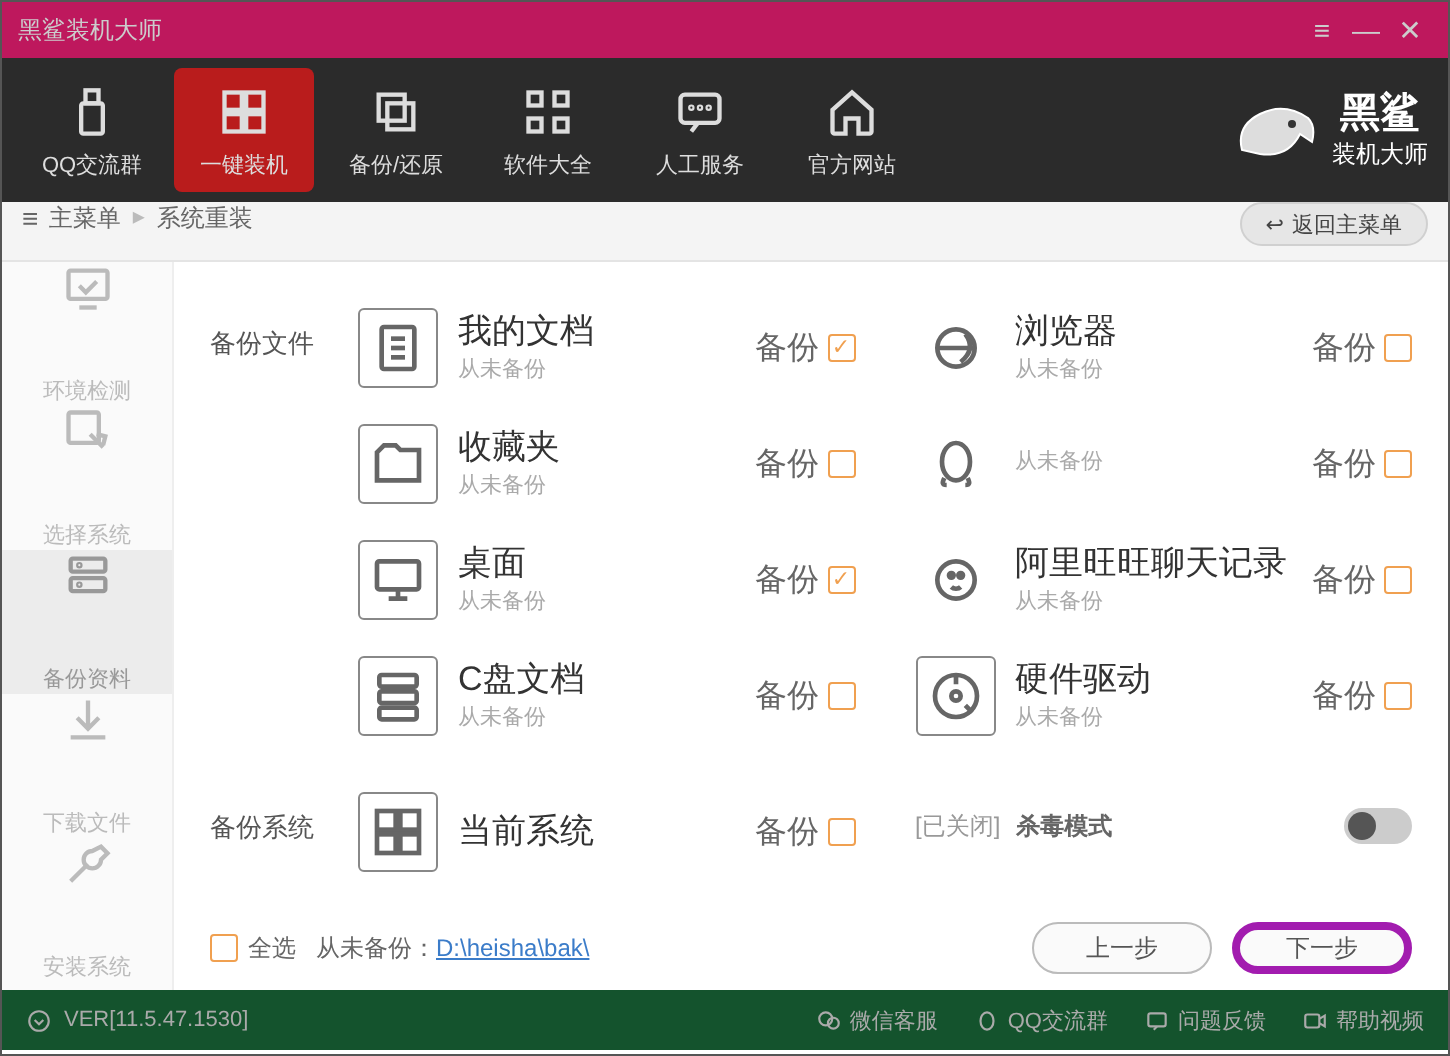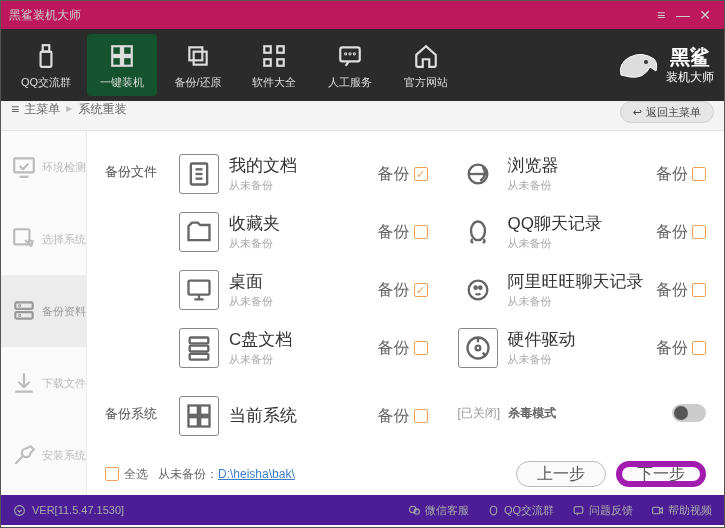--- a/index.html
+++ b/index.html
@@ -2,33 +2,33 @@
 <html><head>
 <meta charset="utf-8">
 <style>
 *{box-sizing:border-box;margin:0;padding:0;font-family:"Microsoft YaHei",Arial,sans-serif}
 body{width:725px;height:528px;background:#fff;font-size:12px;color:#333;overflow:hidden;border:1px solid #555}
 .titlebar{height:28px;background:#be185d;color:#ccc;display:flex;align-items:center;padding:0 8px}
 .titlebar .title{flex:1;font-size:12px}
 .titlebar .winbtn{width:22px;text-align:center;font-size:14px;cursor:pointer}
 .topnav{height:72px;background:#2b2b2b;display:flex;align-items:center;padding:0 10px;color:#ddd}
 .topitem{width:70px;height:62px;display:flex;flex-direction:column;align-items:center;justify-content:center;gap:4px;margin-right:6px;border-radius:4px;cursor:pointer}
-.topitem.active{background:#14532d}
+.topitem.active{background:#b91c1c}
 .topitem .ic{height:30px;display:flex;align-items:center;justify-content:center}
 .topitem .ic svg{width:26px;height:26px;stroke:#ddd;fill:none;stroke-width:2}
 .topitem .lbl{font-size:11px}
 .brand{margin-left:auto;display:flex;align-items:center;color:#fff;gap:6px}
 .brand .txt{text-align:center;font-size:12px;line-height:1.3}
 .brand .big{font-size:20px;font-weight:bold}
 .crumb{height:30px;background:#f4f4f4;border-bottom:1px solid #e4e4e4;display:flex;align-items:flex-start;padding:0 10px;color:#666}
 .crumb .sep{margin:0 6px;color:#bbb}
 .backbtn{margin-left:auto;background:#e6e6e6;border:1px solid #d0d0d0;border-radius:12px;height:22px;padding:0 12px;display:flex;align-items:center;gap:4px;cursor:pointer;font-size:11px;color:#444}
 .body{display:flex;height:364px}
 .sidebar{width:86px;background:#fafafa;border-right:1px solid #eee;display:flex;flex-direction:column}
-.sitem{height:72px;display:flex;flex-direction:row;align-items:center;justify-content:flex-end;gap:5px;color:#bbb;cursor:pointer}
+.sitem{height:72px;display:flex;flex-direction:column;align-items:center;justify-content:space-between;gap:5px;color:#bbb;cursor:pointer}
 .sitem.active{background:#ececec;color:#999}
 .sitem svg{width:26px;height:26px;stroke:currentColor;fill:none;stroke-width:2}
 .sitem .lbl{font-size:11px}
 .main{flex:1;padding:14px 18px 8px 18px;display:flex;flex-direction:column}
 .section{display:flex;gap:18px}
 .sectitle{width:56px;padding-top:18px;color:#555;font-size:13px}
 .grid{flex:1;display:grid;grid-template-columns:1fr 1fr;column-gap:30px}
 .row{display:flex;align-items:center;height:58px;gap:10px}
 .row .ricon{width:40px;height:40px;border:1.5px solid #888;border-radius:3px;display:flex;align-items:center;justify-content:center}
 .row .ricon.noborder{border:none}
@@ -41,23 +41,23 @@
 .cb.on::after{content:"✓";color:#f0a050;font-size:11px;line-height:1}
 .killrow{grid-column:2;display:flex;align-items:center;height:52px;gap:8px;color:#666}
 .switch{margin-left:auto;width:34px;height:18px;background:#ccc;border-radius:9px;position:relative;cursor:pointer}
 .switch::after{content:"";position:absolute;left:2px;top:2px;width:14px;height:14px;background:#555;border-radius:50%}
 .divider{height:1px;background:#eee;margin:4px 0 6px}
 .footer-row{display:flex;align-items:center;padding:6px 0 0;gap:10px}
 .footer-row .sa{display:flex;align-items:center;gap:5px;color:#666}
 .footer-row .path{color:#666}
 .footer-row .path a{color:#3b7cc9;text-decoration:underline;cursor:pointer}
 .btns{margin-left:auto;display:flex;gap:10px}
-.pill{width:90px;height:26px;border:1px solid #bbb;border-radius:13px;background:#fafafa;display:flex;align-items:center;justify-content:center;cursor:pointer;color:#555;font-size:16px}
-.pill.primary{border:6px solid #a21caf;color:#555}
-.status{height:30px;background:#4c1d95;color:#aaa;display:flex;align-items:center;padding:0 12px;font-size:11px;gap:18px}
+.pill{width:90px;height:26px;border:1px solid #bbb;border-radius:13px;background:#fafafa;display:flex;align-items:center;justify-content:center;cursor:pointer;color:#555;font-size:12px}
+.pill.primary{border:4px solid #a21caf;color:#555}
+.status{height:30px;background:#14532d;color:#aaa;display:flex;align-items:center;padding:0 12px;font-size:11px;gap:18px}
 .status .ver{display:flex;align-items:center;gap:6px}
 .status .right{margin-left:auto;display:flex;gap:18px}
 .status .lnk{display:flex;align-items:center;gap:4px;cursor:pointer}
 .status svg{width:13px;height:13px;stroke:#aaa;fill:none;stroke-width:2}
 .hamb{display:inline-block;width:10px}
 .hamb::before{content:"≡";font-size:14px}
 </style>
 </head>
 <body>
 
@@ -247,21 +247,20 @@
             </div>
           </div>
           <div class="row">
             <div class="ricon noborder">
               <svg viewBox="0 0 24 24">
                 <ellipse cx="12" cy="11" rx="6" ry="8"></ellipse>
                 <path d="M7 18c-1 2-1 3 1 3M17 18c1 2 1 3-1 3"></path>
               </svg>
             </div>
             <div class="meta">
-              <div class="name">QQ聊天记录</div>
               <div class="sub">从未备份</div>
             </div>
             <div class="bk">
               <span>备份</span>
               <span class="cb"></span>
             </div>
           </div>
           <div class="row">
             <div class="ricon">
               <svg viewBox="0 0 24 24">

